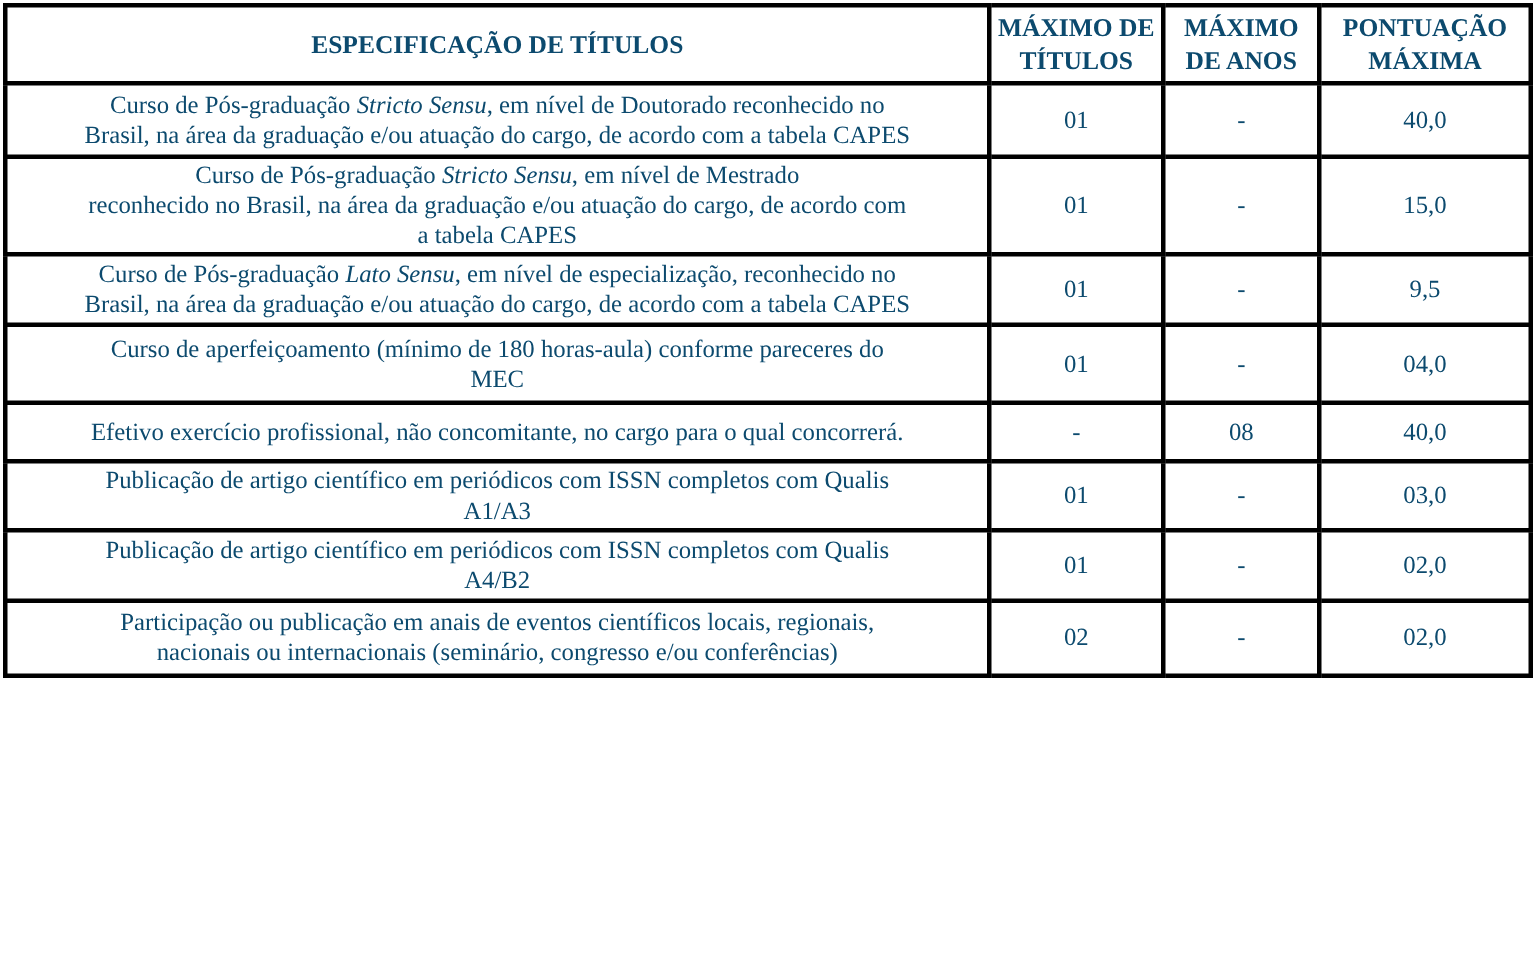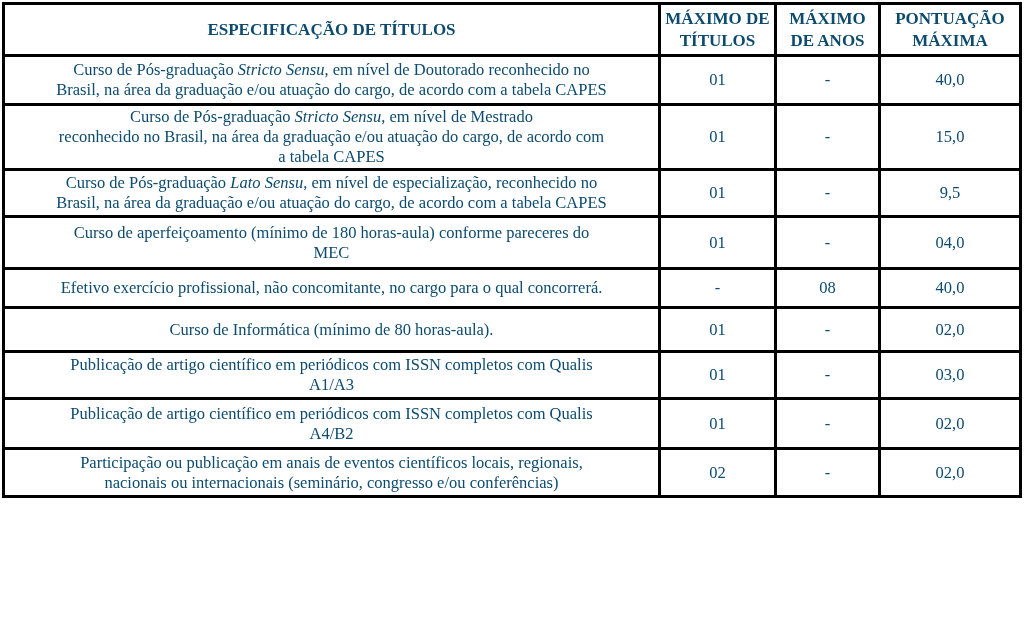--- a/index.html
+++ b/index.html
@@ -104,26 +104,20 @@
         <td>-</td>
         <td>04,0</td>
       </tr>
       <tr>
         <td><span>Efetivo exercício profissional, não concomitante, no cargo para o qual concorrerá.</span></td>
         <td>-</td>
         <td>08</td>
         <td>40,0</td>
       </tr>
       <tr>
-        <td><span>Curso de Informática (mínimo de 80 horas-aula).</span></td>
-        <td>01</td>
-        <td>-</td>
-        <td>02,0</td>
-      </tr>
-      <tr>
         <td><span>Publicação de artigo científico em periódicos com ISSN completos com Qualis
 A1/A3</span></td>
         <td>01</td>
         <td>-</td>
         <td>03,0</td>
       </tr>
       <tr>
         <td><span>Publicação de artigo científico em periódicos com ISSN completos com Qualis
 A4/B2</span></td>
         <td>01</td>

